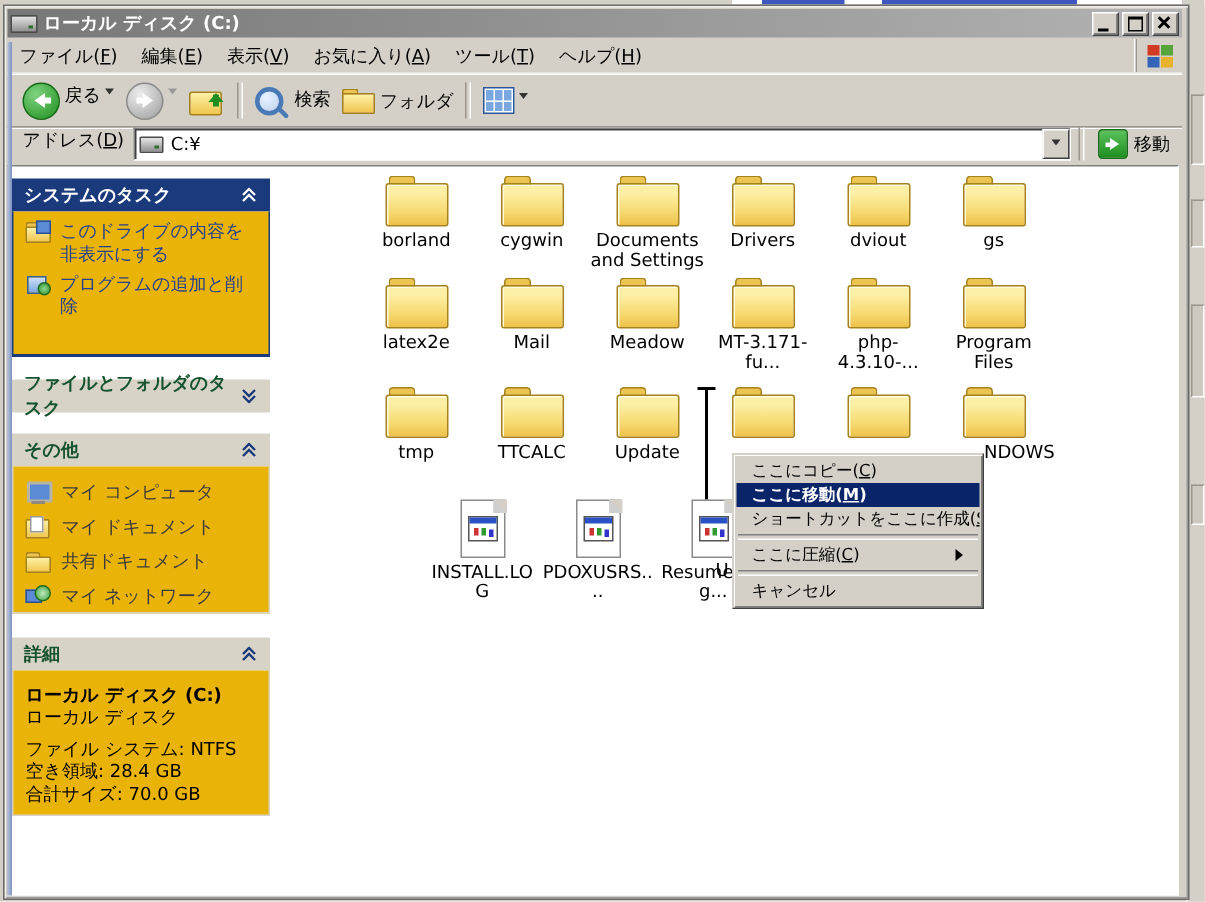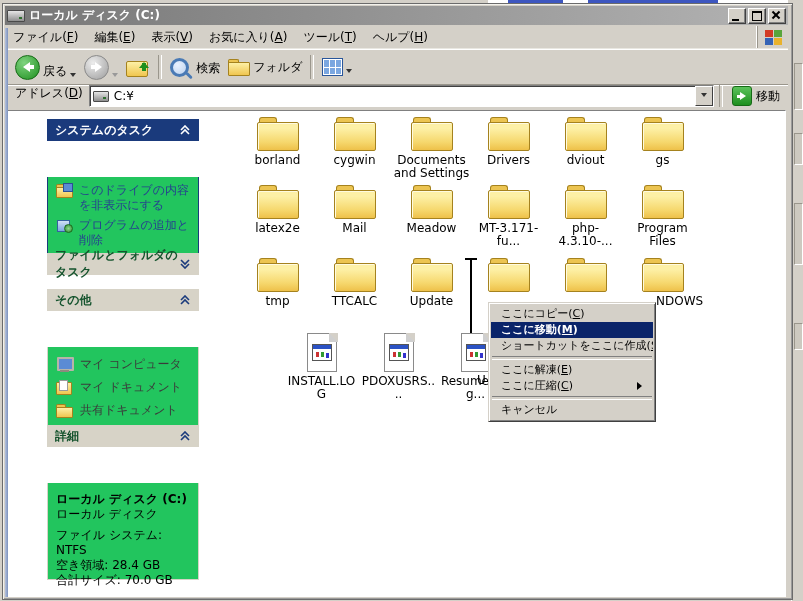--- a/index.html
+++ b/index.html
@@ -50,21 +50,21 @@
     border-left:1px solid #9a968c;box-shadow:-1px 0 0 #fff;}
   .win-flag{width:17px;height:15px;display:grid;grid-template-columns:8px 8px;grid-template-rows:7px 7px;gap:1px;}
   .win-flag i:nth-child(1){background:#d23b25;}
   .win-flag i:nth-child(2){background:#58a53c;}
   .win-flag i:nth-child(3){background:#3563b5;}
   .win-flag i:nth-child(4){background:#e9b22c;}
 
   
   .toolbar{position:absolute;left:2px;top:45px;width:783px;height:35px;display:flex;align-items:center;
     border-top:1px solid #fff;padding-left:6px;box-sizing:border-box;}
-  .tbtn{display:flex;align-items:flex-end;gap:3px;padding:2px 4px;white-space:nowrap;}
+  .tbtn{display:flex;align-items:flex-start;gap:3px;padding:2px 4px;white-space:nowrap;}
   .circle{width:23px;height:23px;border-radius:50%;display:flex;align-items:center;justify-content:center;}
   .circle.green{background:radial-gradient(circle at 35% 30%,#7fd37f,#1e8f1e);border:1px solid #166b16;}
   .circle.gray{background:radial-gradient(circle at 35% 30%,#ededed,#9c9c9c);border:1px solid #8a8a8a;}
   .arr-l{width:0;height:0;border:5px solid transparent;border-right:7px solid #fff;margin-left:-4px;}
   .arr-l::after{content:"";display:block;}
   .arr-bar-l{width:5px;height:4px;background:#fff;margin-left:-1px;}
   .arr-r{width:0;height:0;border:5px solid transparent;border-left:7px solid #fff;margin-right:-4px;}
   .arr-bar-r{width:5px;height:4px;background:#fff;margin-right:-1px;}
   .drop{width:0;height:0;border:3px solid transparent;border-top:4px solid #333;margin-top:4px;}
   .drop.dis{border-top-color:#999;}
@@ -98,26 +98,26 @@
   .go-ic{width:18px;height:18px;background:linear-gradient(#5cc25c,#1e8f1e);border:1px solid #166b16;border-radius:3px;
     display:flex;align-items:center;justify-content:center;}
   .go-ic .arr-r{border-left-width:6px;border-top-width:4px;border-bottom-width:4px;margin-right:-3px;}
   .go-ic .arr-bar-r{width:4px;height:3px;}
 
   
   .content{position:absolute;left:2px;top:106px;width:779px;height:485px;background:#fff;
     border:1px solid;border-color:#808080 #fff #fff #808080;overflow:hidden;}
 
   
-  .sbox{position:absolute;left:21px;width:172px;box-sizing:border-box;padding-left:20px;}
+  .sbox{position:absolute;left:2px;width:172px;box-sizing:border-box;}
   .sbox-hdr{height:22px;display:flex;align-items:center;padding:0 8px;font-weight:bold;box-sizing:border-box;}
   .sbox-hdr .chev{margin-left:auto;}
   .hdr-navy{background:#1a3a7c;color:#fff;}
   .hdr-beige{background:#d7d3c7;color:#14532d;}
-  .sbox-body{background:#22c55e;padding:6px 6px 4px 8px;box-sizing:border-box;margin-top:36px;}
+  .sbox-body{background:#eab308;padding:6px 6px 4px 8px;box-sizing:border-box;}
   .body-navy{border:1px solid #1a3a7c;border-top:none;border-bottom-width:2px;}
   .body-beige{border:1px solid #d7d3c7;border-top:none;}
   .task-item{display:flex;gap:6px;margin-bottom:5px;color:#26418f;line-height:15px;align-items:flex-start;}
   .place-item{display:flex;gap:7px;margin-bottom:7px;color:#3b3b3b;line-height:16px;align-items:center;}
   .chev svg{display:block;}
 
   
   .si{flex:0 0 auto;position:relative;width:17px;height:15px;}
   .si-folder::before{content:"";position:absolute;left:0;top:1px;width:8px;height:4px;background:#ecc451;border:1px solid #a5821e;border-bottom:none;border-radius:2px 2px 0 0;}
   .si-folder::after{content:"";position:absolute;left:0;top:4px;width:15px;height:9px;background:linear-gradient(#fdf0a6,#f0c64f);border:1px solid #a5821e;border-radius:1px;}
@@ -475,17 +475,16 @@
     </div>
     <div class="partial-label">U</div>
   </div>
 </div>
 
 <div class="ctx-menu">
   <div class="cm-item"><span>ここにコピー(</span><span class="mn">C</span><span>)</span></div>
   <div class="cm-item hl"><span>ここに移動(</span><span class="mn">M</span><span>)</span></div>
   <div class="cm-item"><span>ショートカットをここに作成(</span><span class="mn">S</span></div>
   <div class="cm-sep"></div>
-  <div class="cm-item"><span>ここに解凍(</span><span class="mn">E</span><span>)</span></div>
   <div class="cm-item"><span>ここに圧縮(</span><span class="mn">C</span><span>)</span><span class="sub-arrow"></span></div>
   <div class="cm-sep"></div>
   <div class="cm-item"><span>キャンセル</span><span class="mn"></span><span></span></div>
 </div>
 
 </body></html>

